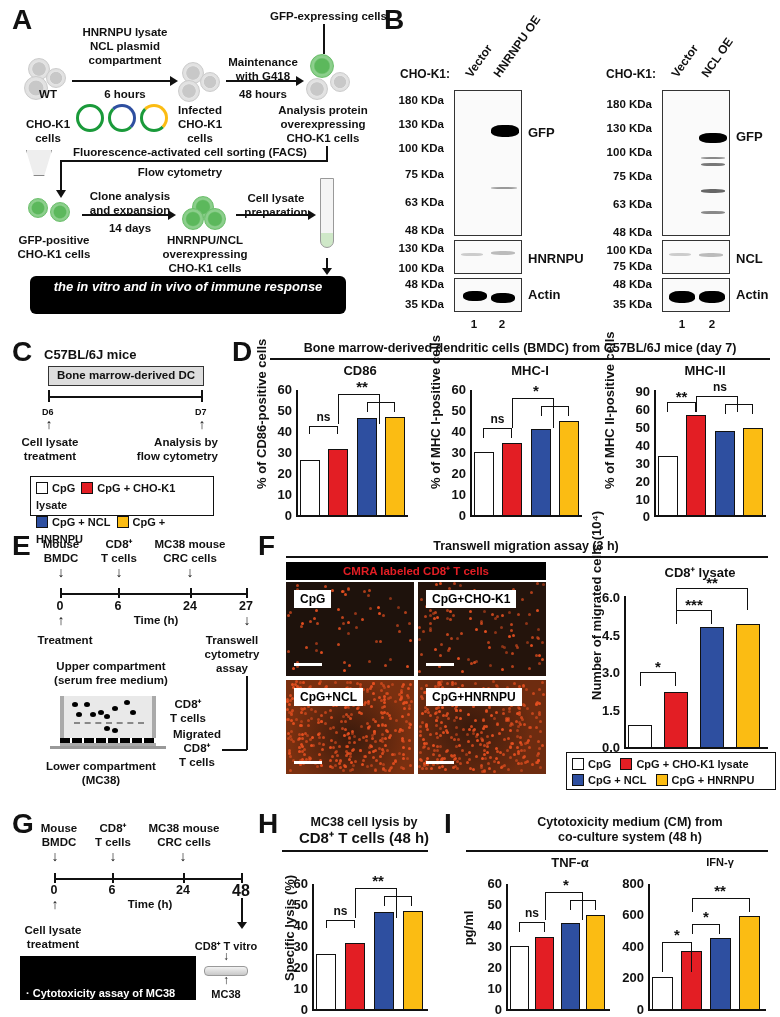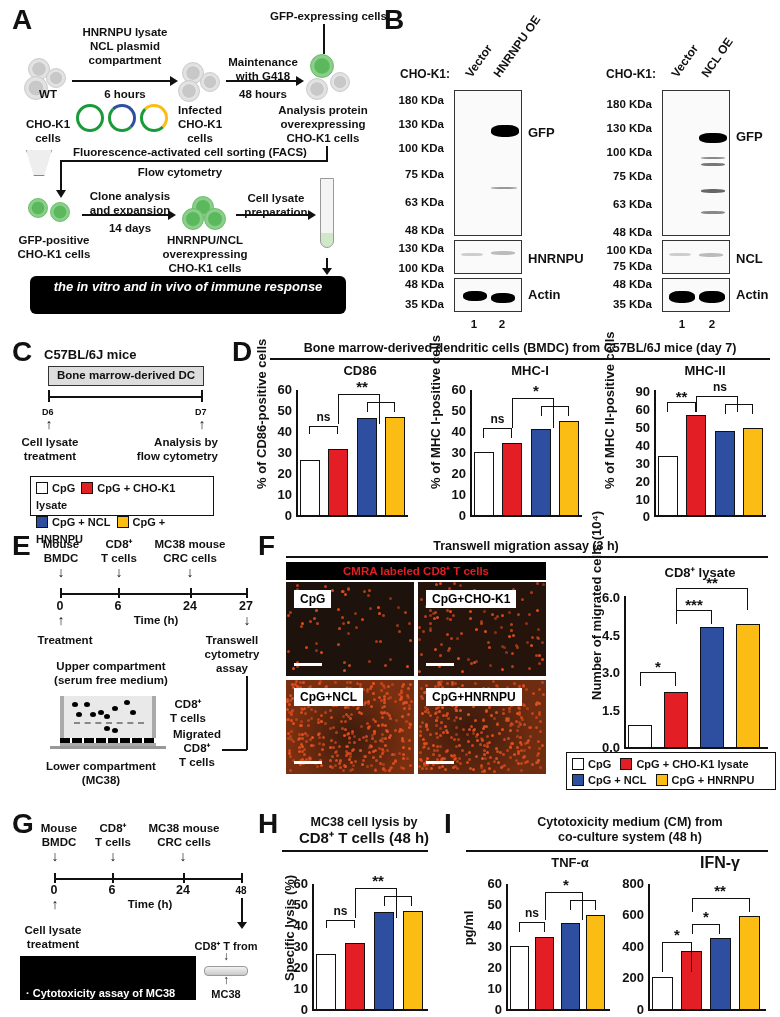--- a/index.html
+++ b/index.html
@@ -1308,34 +1308,34 @@
   <div class="t" style="left:106px;top:850px;width:14px;font-size:14px">↓</div>
   <div class="t" style="left:176px;top:850px;width:14px;font-size:14px">↓</div>
   <div class="hline" style="left:54px;top:878px;width:188px;height:1.5px"></div>
   <div class="vline" style="left:54px;top:873px;height:10px;width:1.5px"></div>
   <div class="vline" style="left:112px;top:873px;height:10px;width:1.5px"></div>
   <div class="vline" style="left:183px;top:873px;height:10px;width:1.5px"></div>
   <div class="vline" style="left:241px;top:873px;height:10px;width:1.5px"></div>
   <div class="t" style="left:44px;top:884px;width:20px;font-size:12.5px">0</div>
   <div class="t" style="left:102px;top:884px;width:20px;font-size:12.5px">6</div>
   <div class="t" style="left:173px;top:884px;width:20px;font-size:12.5px">24</div>
-  <div class="t" style="left:231px;top:884px;width:20px;font-size:10px">48</div>
+  <div class="t" style="left:231px;top:884px;width:20px;font-size:16px">48</div>
   <div class="t" style="left:120px;top:898px;width:60px">Time (h)</div>
   <div class="t" style="left:48px;top:898px;width:14px;font-size:14px">↑</div>
   <div class="vline" style="left:241px;top:898px;height:26px;width:1.5px"></div>
   <div class="abs" style="left:237px;top:922px;border-top:7px solid #111;border-left:5px solid transparent;border-right:5px solid transparent"></div>
   <div class="t" style="left:18px;top:924px;width:70px">Cell lysate</div>
   <div class="t" style="left:18px;top:938px;width:70px">treatment</div>
 
   <div class="abs" style="left:20px;top:956px;width:176px;height:44px;background:#000;color:#fff;font-size:11px;line-height:14px;padding:2px 6px;white-space:pre">
     <div>· Cytotoxicity assay of MC38</div>
     
     
   </div>
-  <div class="t" style="left:194px;top:940px;width:64px;font-size:11px">CD8⁺ T from</div>
+  <div class="t" style="left:194px;top:940px;width:64px;font-size:11px">CD8⁺ T vitro</div>
   <div class="t" style="left:219px;top:950px;width:14px;font-size:12px">↓</div>
   <div class="abs" style="left:204px;top:966px;width:44px;height:10px;border:1px solid #999;border-radius:4px;background:linear-gradient(#f2f2f2,#c8c8c8)"></div>
   <div class="t" style="left:219px;top:974px;width:14px;font-size:12px">↑</div>
   <div class="t" style="left:204px;top:988px;width:44px;font-size:11px">MC38</div>
 </div>
 
 <div>
   <div class="plabel" style="left:258px;top:808px">H</div>
   <div class="t" style="left:294px;top:816px;width:140px;font-size:12.5px">MC38 cell lysis by</div>
   <div class="t" style="left:294px;top:831px;width:140px;font-size:15px">CD8⁺ T cells (48 h)</div>
@@ -1390,21 +1390,21 @@
     <div class="bar" style="left:561px;top:923px;width:19px;height:87px;background:#2e4fa0"></div>
     <div class="bar" style="left:586px;top:915px;width:19px;height:95px;background:#fbbc13"></div>
     <div class="bracket" style="left:519px;top:922px;width:26px;height:10px"></div>
     <div class="sig" style="left:519px;top:906px;width:26px;font-size:12px">ns</div>
     <div class="bracket" style="left:545px;top:892px;width:38px;height:28px"></div>
     <div class="bracket" style="left:570px;top:900px;width:26px;height:10px"></div>
     <div class="sig" style="left:548px;top:876px;width:36px">*</div>
   </div>
 
   <div class="chart">
-    <div class="t" style="left:690px;top:856px;width:60px;font-size:16px">IFN-γ</div>
+    <div class="t" style="left:690px;top:856px;width:60px;font-size:11px">IFN-γ</div>
     <div class="axis-y" style="left:648px;top:884px;height:126px"></div>
     <div class="axis-x" style="left:648px;top:1009px;width:118px"></div>
     <div class="ytick" style="left:618px;top:876px">800</div>
     <div class="ytick" style="left:618px;top:907px">600</div>
     <div class="ytick" style="left:618px;top:939px">400</div>
     <div class="ytick" style="left:618px;top:970px">200</div>
     <div class="ytick" style="left:618px;top:1002px">0</div>
     <div class="bar" style="left:652px;top:977px;width:21px;height:33px;background:#fff"></div>
     <div class="bar" style="left:681px;top:951px;width:21px;height:59px;background:#e31e24"></div>
     <div class="bar" style="left:710px;top:938px;width:21px;height:72px;background:#2e4fa0"></div>

